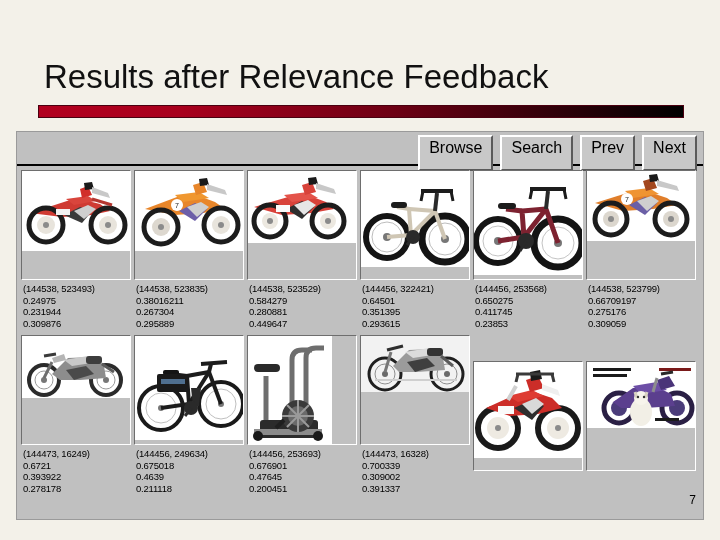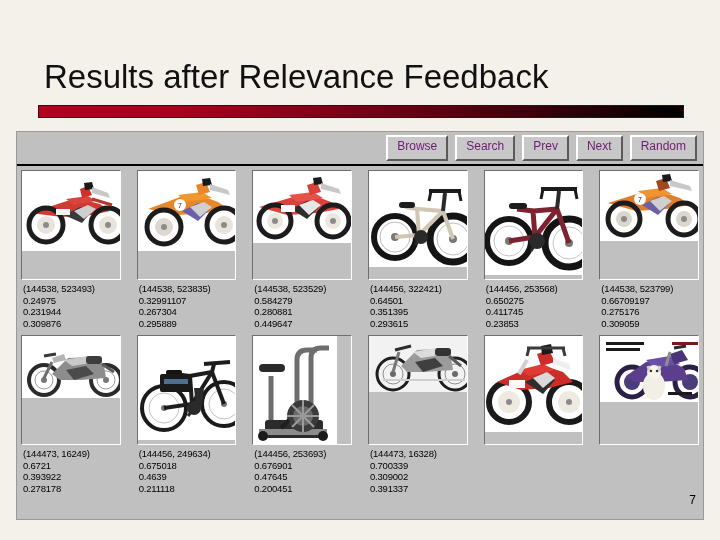--- a/index.html
+++ b/index.html
@@ -30,27 +30,27 @@
     position:relative;height:34px;background:#c0c0c0;
     border-bottom:2px solid #000;box-sizing:border-box;
   }
   .toolbar-buttons{
     position:absolute;right:6px;top:3px;display:flex;gap:7px;
   }
   .tbtn{
     background:#c8c8c8;
     border-top:2px solid #ffffff;border-left:2px solid #ffffff;
     border-right:2px solid #5a5a5a;border-bottom:2px solid #5a5a5a;
-    padding:3px 9px 6px 9px;font-size:12px;color:#701a75;line-height:1.05;
+    padding:3px 9px 12px 9px;font-size:16px;color:#000000;line-height:1.05;
     font-family:"Liberation Sans", sans-serif;cursor:pointer;white-space:nowrap;
   }
 
   
   .grid{padding:4px 4px 0 4px;}
-  .row{display:flex;gap:16px;margin-bottom:4px;}
+  .row{display:flex;gap:3px;margin-bottom:4px;align-items:center;}
   .cell{width:110px;}
   .thumb{
     height:110px;background:#ffffff;
     border-top:1px solid #6e6e6e;border-left:1px solid #6e6e6e;
     border-right:1px solid #ffffff;border-bottom:1px solid #ffffff;
     box-sizing:border-box;position:relative;overflow:hidden;
   }
   .thumb .pic{position:absolute;left:0;top:0;width:100%;height:100%;}
   .meta{padding:3px 1px 2px 2px;font-size:9.5px;color:#000;line-height:11.5px;
         font-family:"Liberation Sans", sans-serif;white-space:nowrap;}
@@ -71,21 +71,20 @@
   <div class="rule"></div>
 
   <div class="app">
 
     <div class="toolbar">
       <div class="toolbar-buttons">
         <button class="tbtn">Browse</button>
         <button class="tbtn">Search</button>
         <button class="tbtn">Prev</button>
         <button class="tbtn">Next</button>
-        <button class="tbtn">Random</button>
       </div>
     </div>
 
     <div class="grid">
 
       <div class="row">
 
         <div class="cell">
           <div class="thumb">
             <div class="pic">
@@ -141,21 +140,21 @@
                   <path d="M58 14 L68 11 L72 21 L61 24 Z" fill="#e8862a"></path>
                   <path d="M64 8 L72 7 L74 14 L65 15 Z" fill="#1a1a1a"></path>
                   <path d="M72 13 L90 19 L92 24 L72 19 Z" fill="#c8c8c8"></path>
                 </g>
                 <rect x="0" y="80" width="110" height="30" fill="#c0c0c0"></rect>
               </svg>
             </div>
           </div>
           <div class="meta">
             <div>(144538, 523835)</div>
-            <div>0.32991107</div>
+            <div>0.38016211</div>
             <div>0.267304</div>
             <div>0.295889</div>
           </div>
         </div>
 
         <div class="cell">
           <div class="thumb">
             <div class="pic">
               <svg viewBox="0 0 110 110" width="110" height="110">
                 <rect x="0" y="0" width="110" height="72" fill="#ffffff"></rect>

